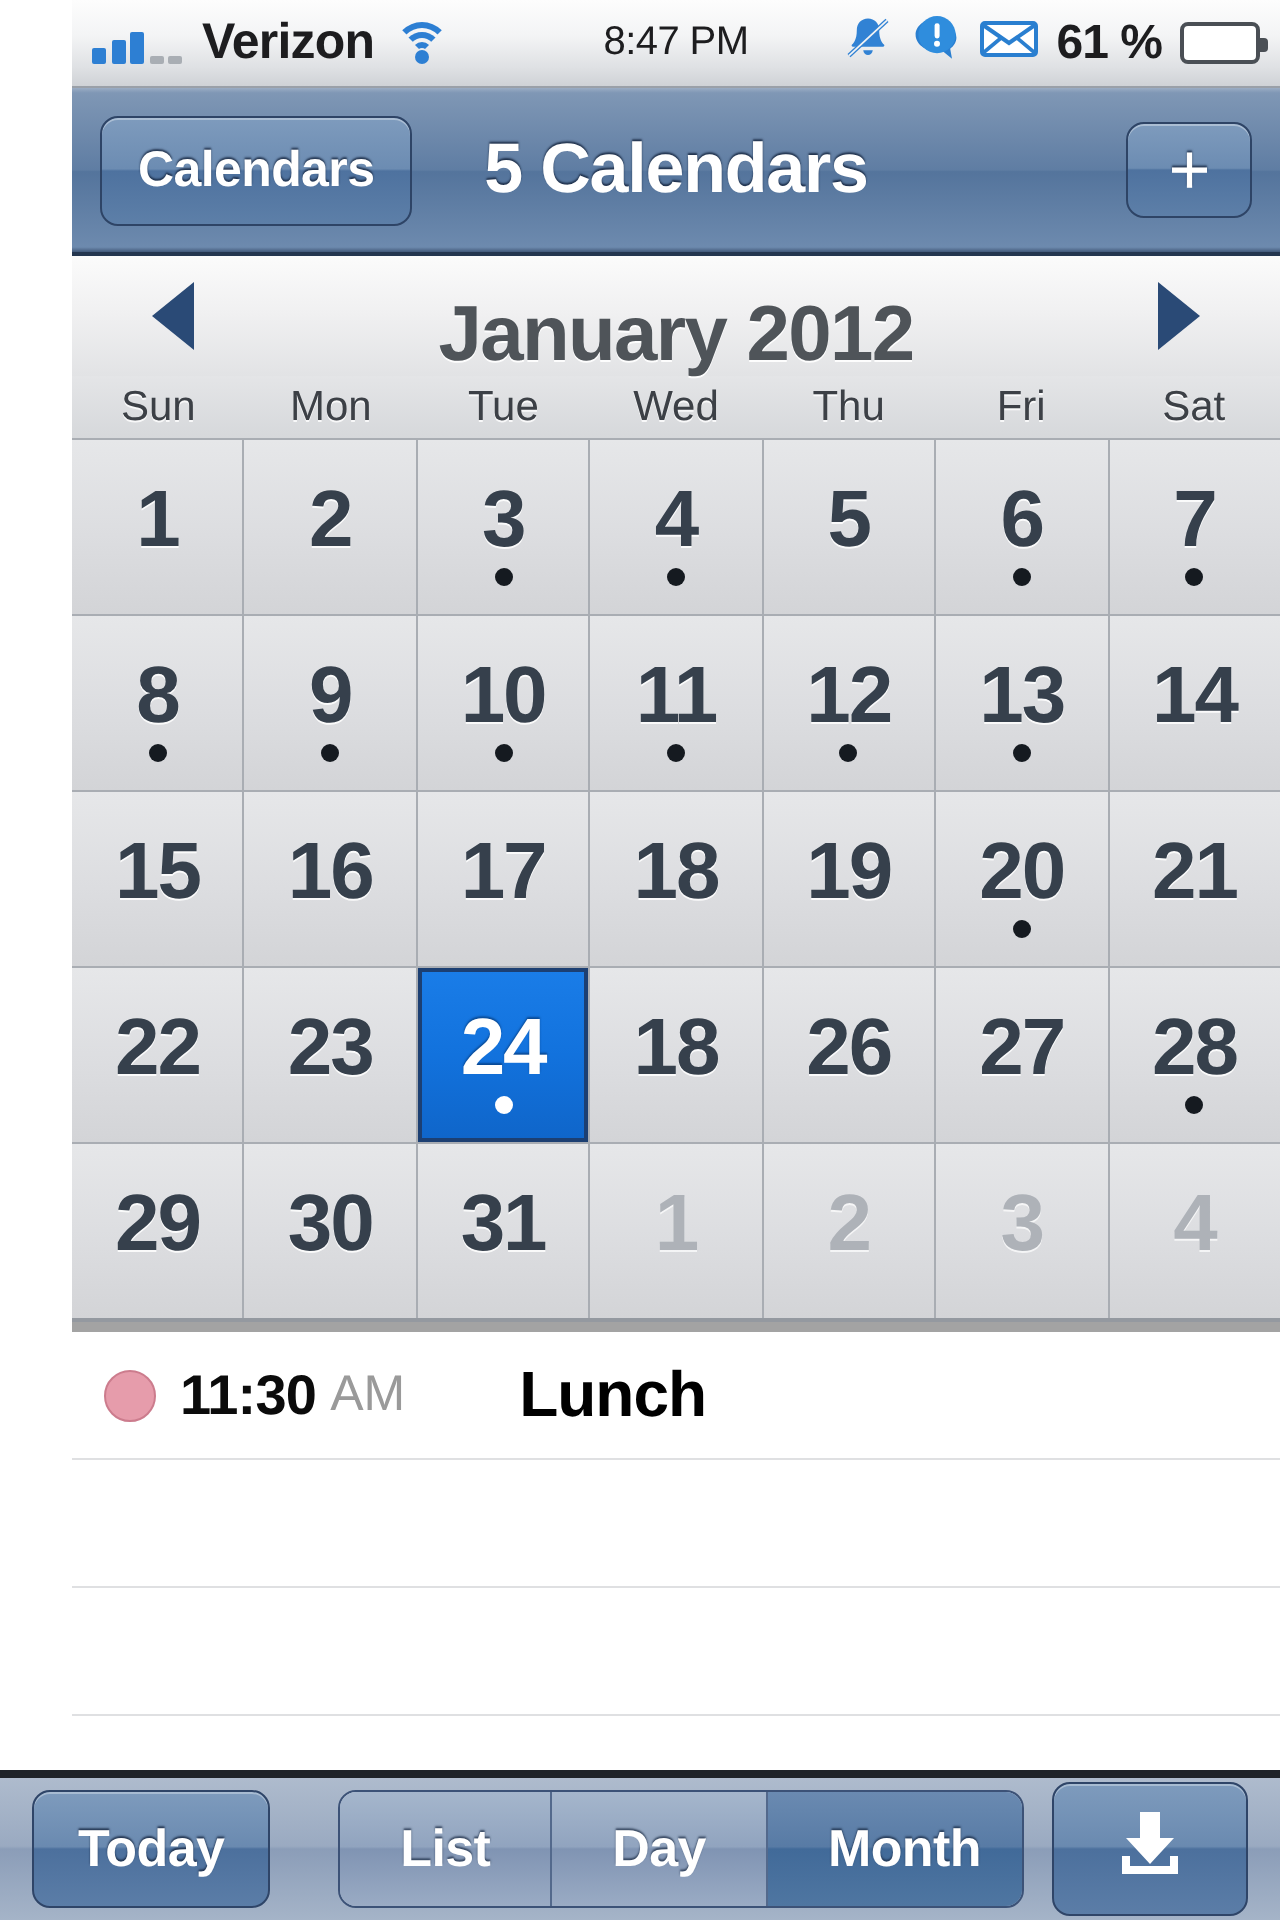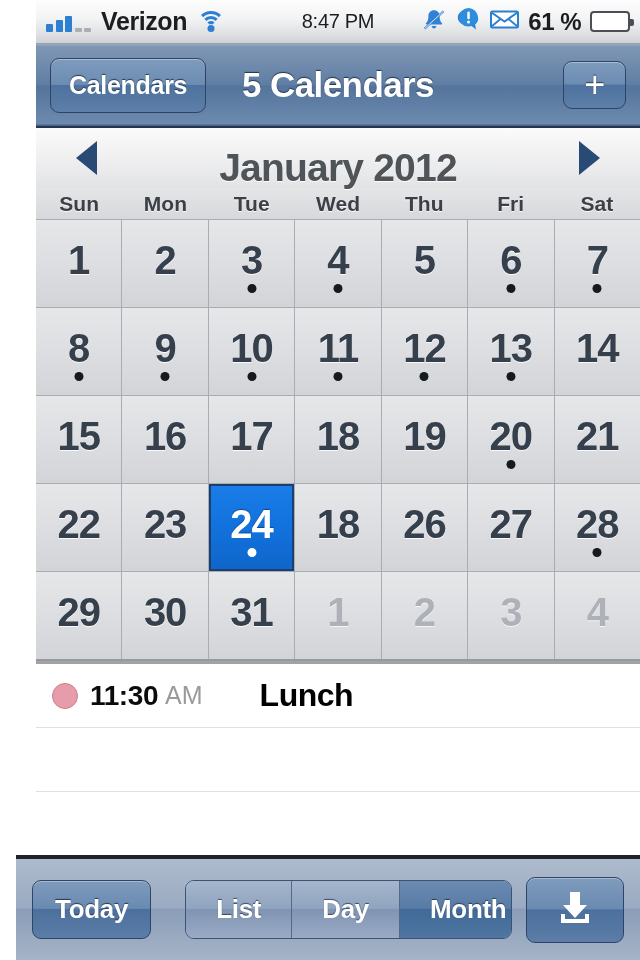--- a/index.html
+++ b/index.html
@@ -193,21 +193,21 @@
     grid-template-columns: repeat(7, 1fr);
     height: 32px;
     background: linear-gradient(to bottom, #e4e5e7 0%, #d6d8db 100%);
     border-bottom: 1px solid #a9adb3;
   }
   #weekdays div {
     display: flex;
     align-items: center;
     justify-content: center;
     font-size: 21px;
-    font-weight: bold;
+    font-weight: normal;
     color: #3c4046;
     text-shadow: 0 1px 0 rgba(255,255,255,0.8);
   }
 
   
   #grid {
     display: grid;
     grid-template-columns: repeat(7, 1fr);
     grid-template-rows: repeat(5, 87px);
     background: #a9adb3;
@@ -244,21 +244,21 @@
     background: linear-gradient(to bottom, #1a7de8 0%, #1272dd 50%, #0f65c9 100%);
     box-shadow: inset 0 0 0 2px #1c3f72;
   }
   .cell.selected .num { color: #ffffff; text-shadow: 0 -1px 1px rgba(0,40,90,0.55); }
   .cell.selected .dot { background: #ffffff; }
 
   
   #event-list {
     background: #ffffff;
     height: 149px;
-    border-top: 3px solid #a3a3a3;
+    border-top: 5px solid #a3a3a3;
   }
   .event-row {
     position: relative;
     height: 64px;
     display: flex;
     align-items: center;
     padding: 0 16px;
     border-bottom: 1px solid #dfe0e2;
     background: #ffffff;
     cursor: pointer;
@@ -288,22 +288,22 @@
     margin-left: 57px;
     font-size: 32px;
     font-weight: bold;
     color: #000000;
     letter-spacing: -0.5px;
   }
 
   
   #toolbar {
     position: absolute;
-    bottom: 0; left: 16px; right: 0;
-    height: 105px;
+    bottom: 0; left: 0; right: 0;
+    height: 75px;
     background: linear-gradient(to bottom, #aebbcd 0%, #9aaac1 48%, #8b9db8 50%, #a5b4c8 100%);
     border-top: 4px solid #1f2329;
     display: flex;
     align-items: center;
     padding: 0 16px;
     gap: 14px;
   }
   .tb-btn {
     background: linear-gradient(to bottom, #7e9bbd 0%, #6a8ab0 48%, #4c709d 50%, #5b7da7 100%);
     border: 1px solid #2f4568;

